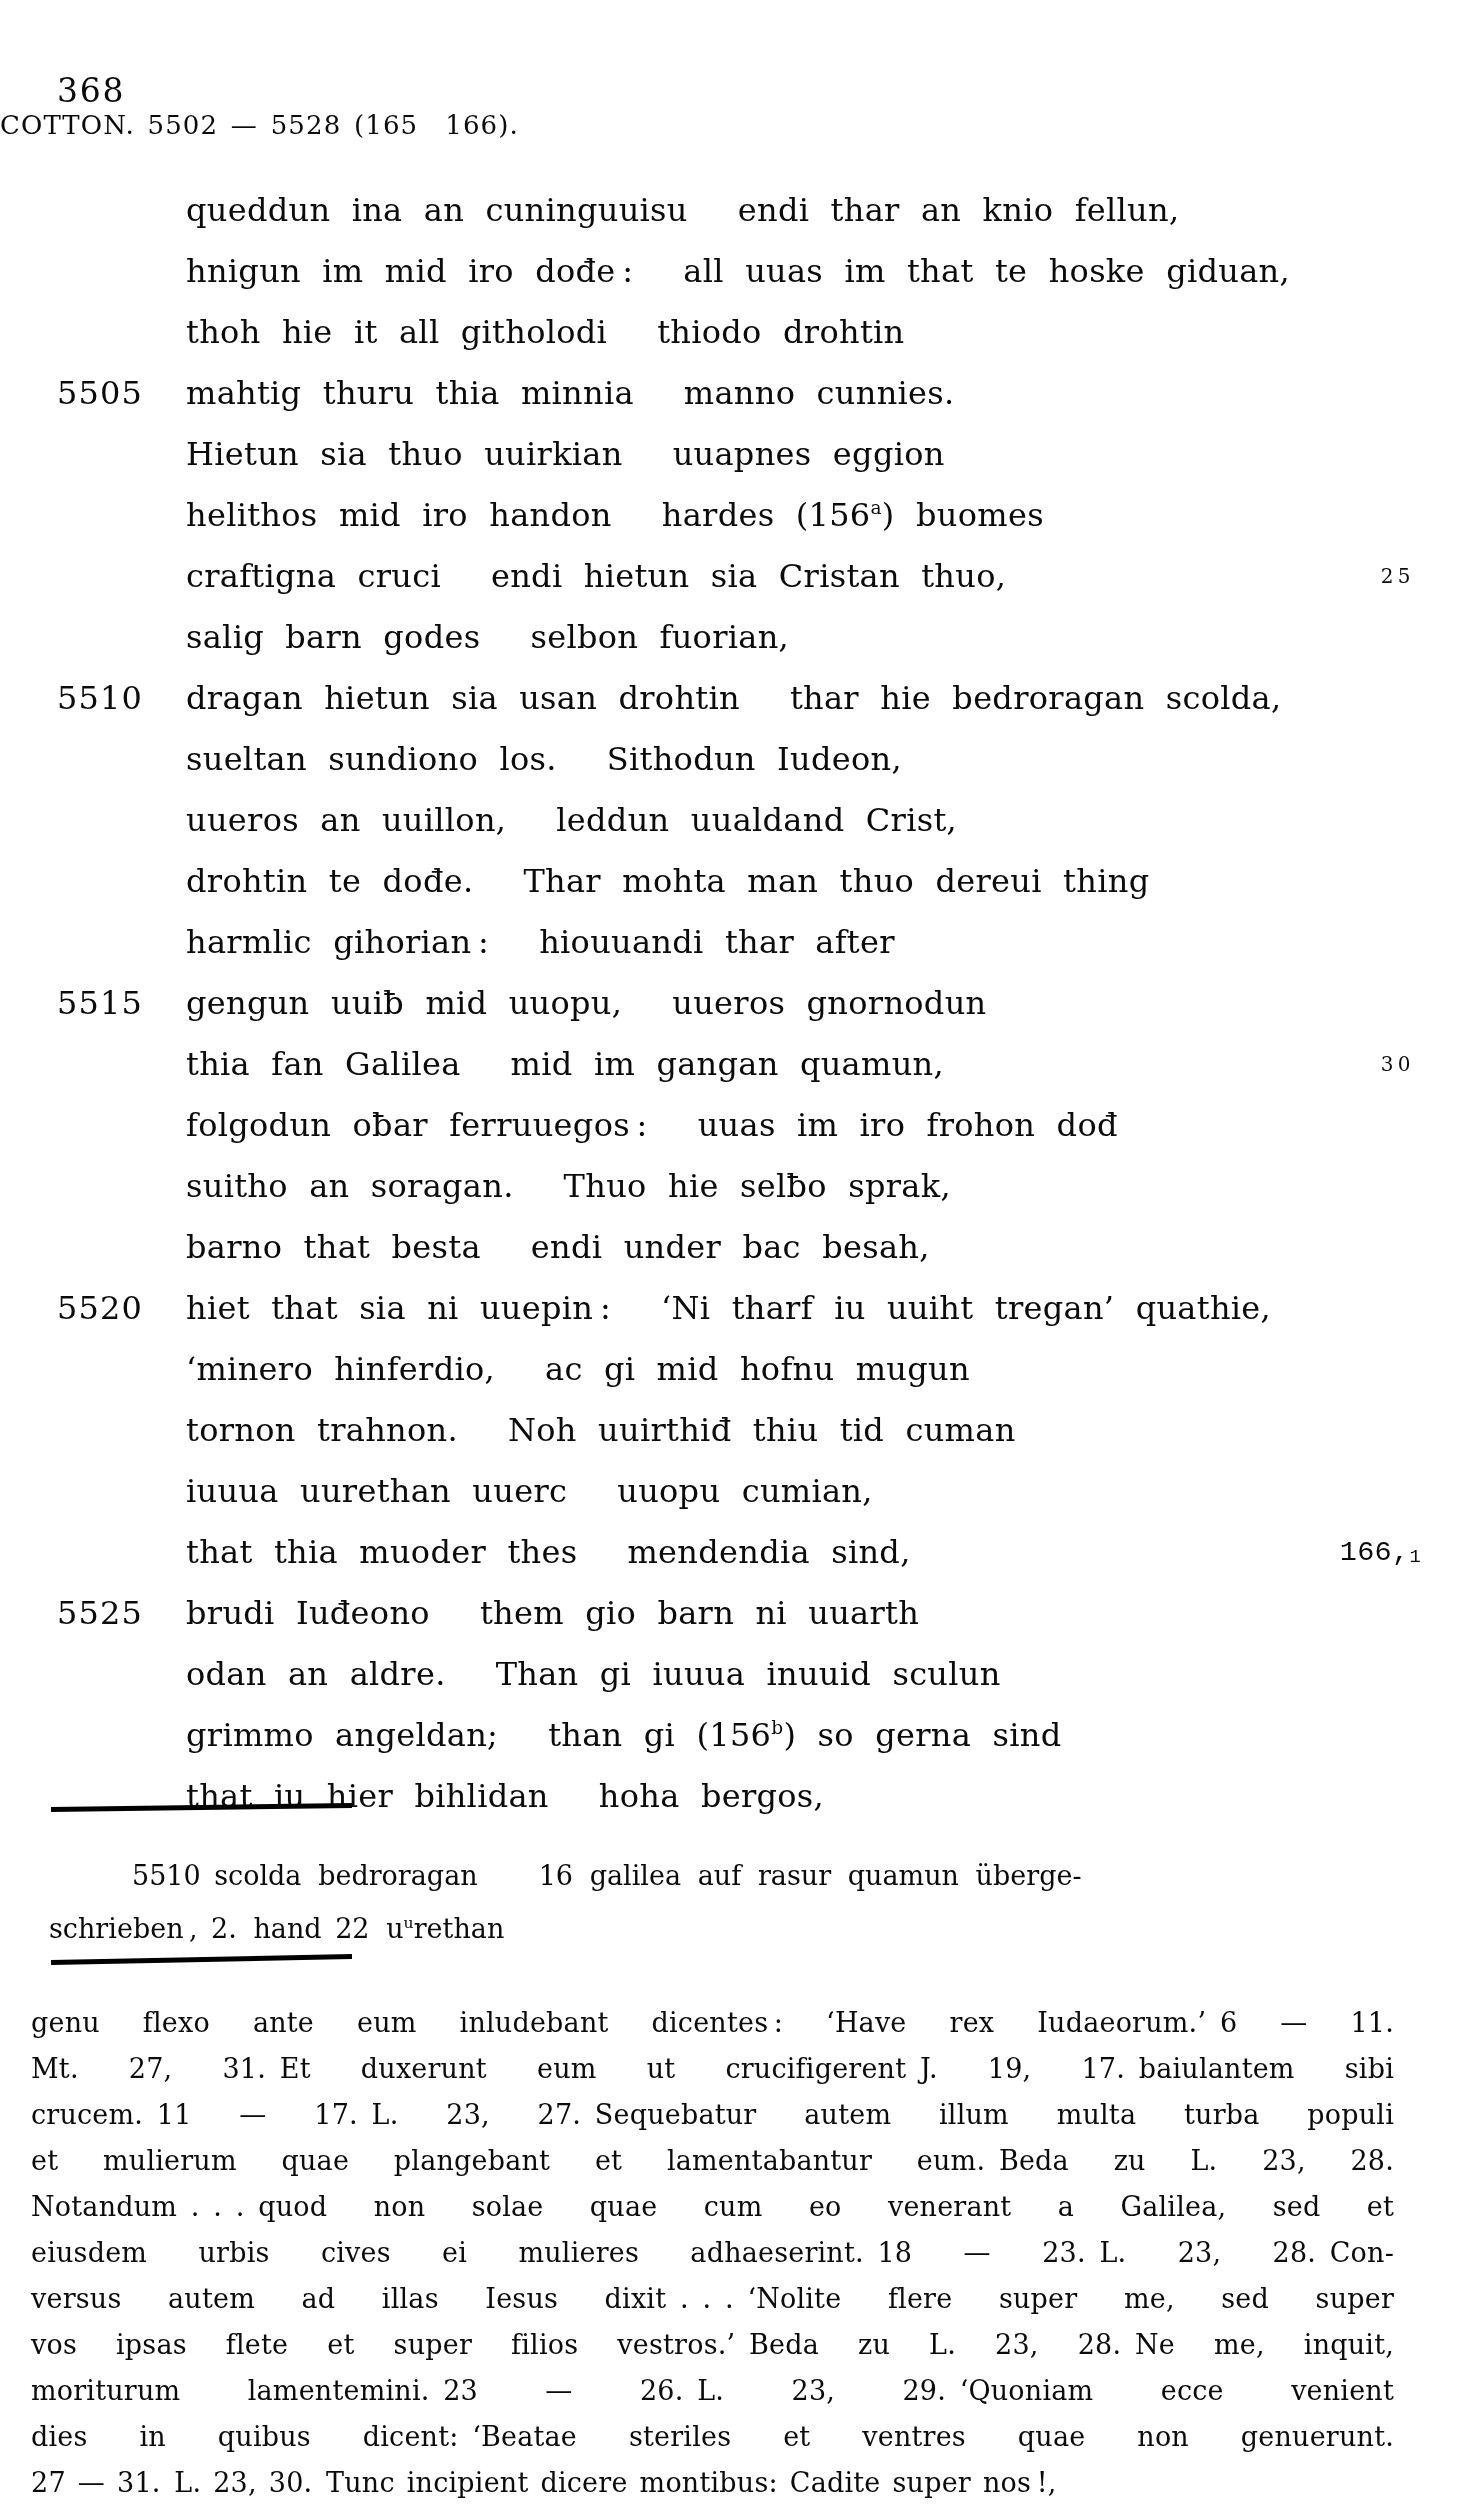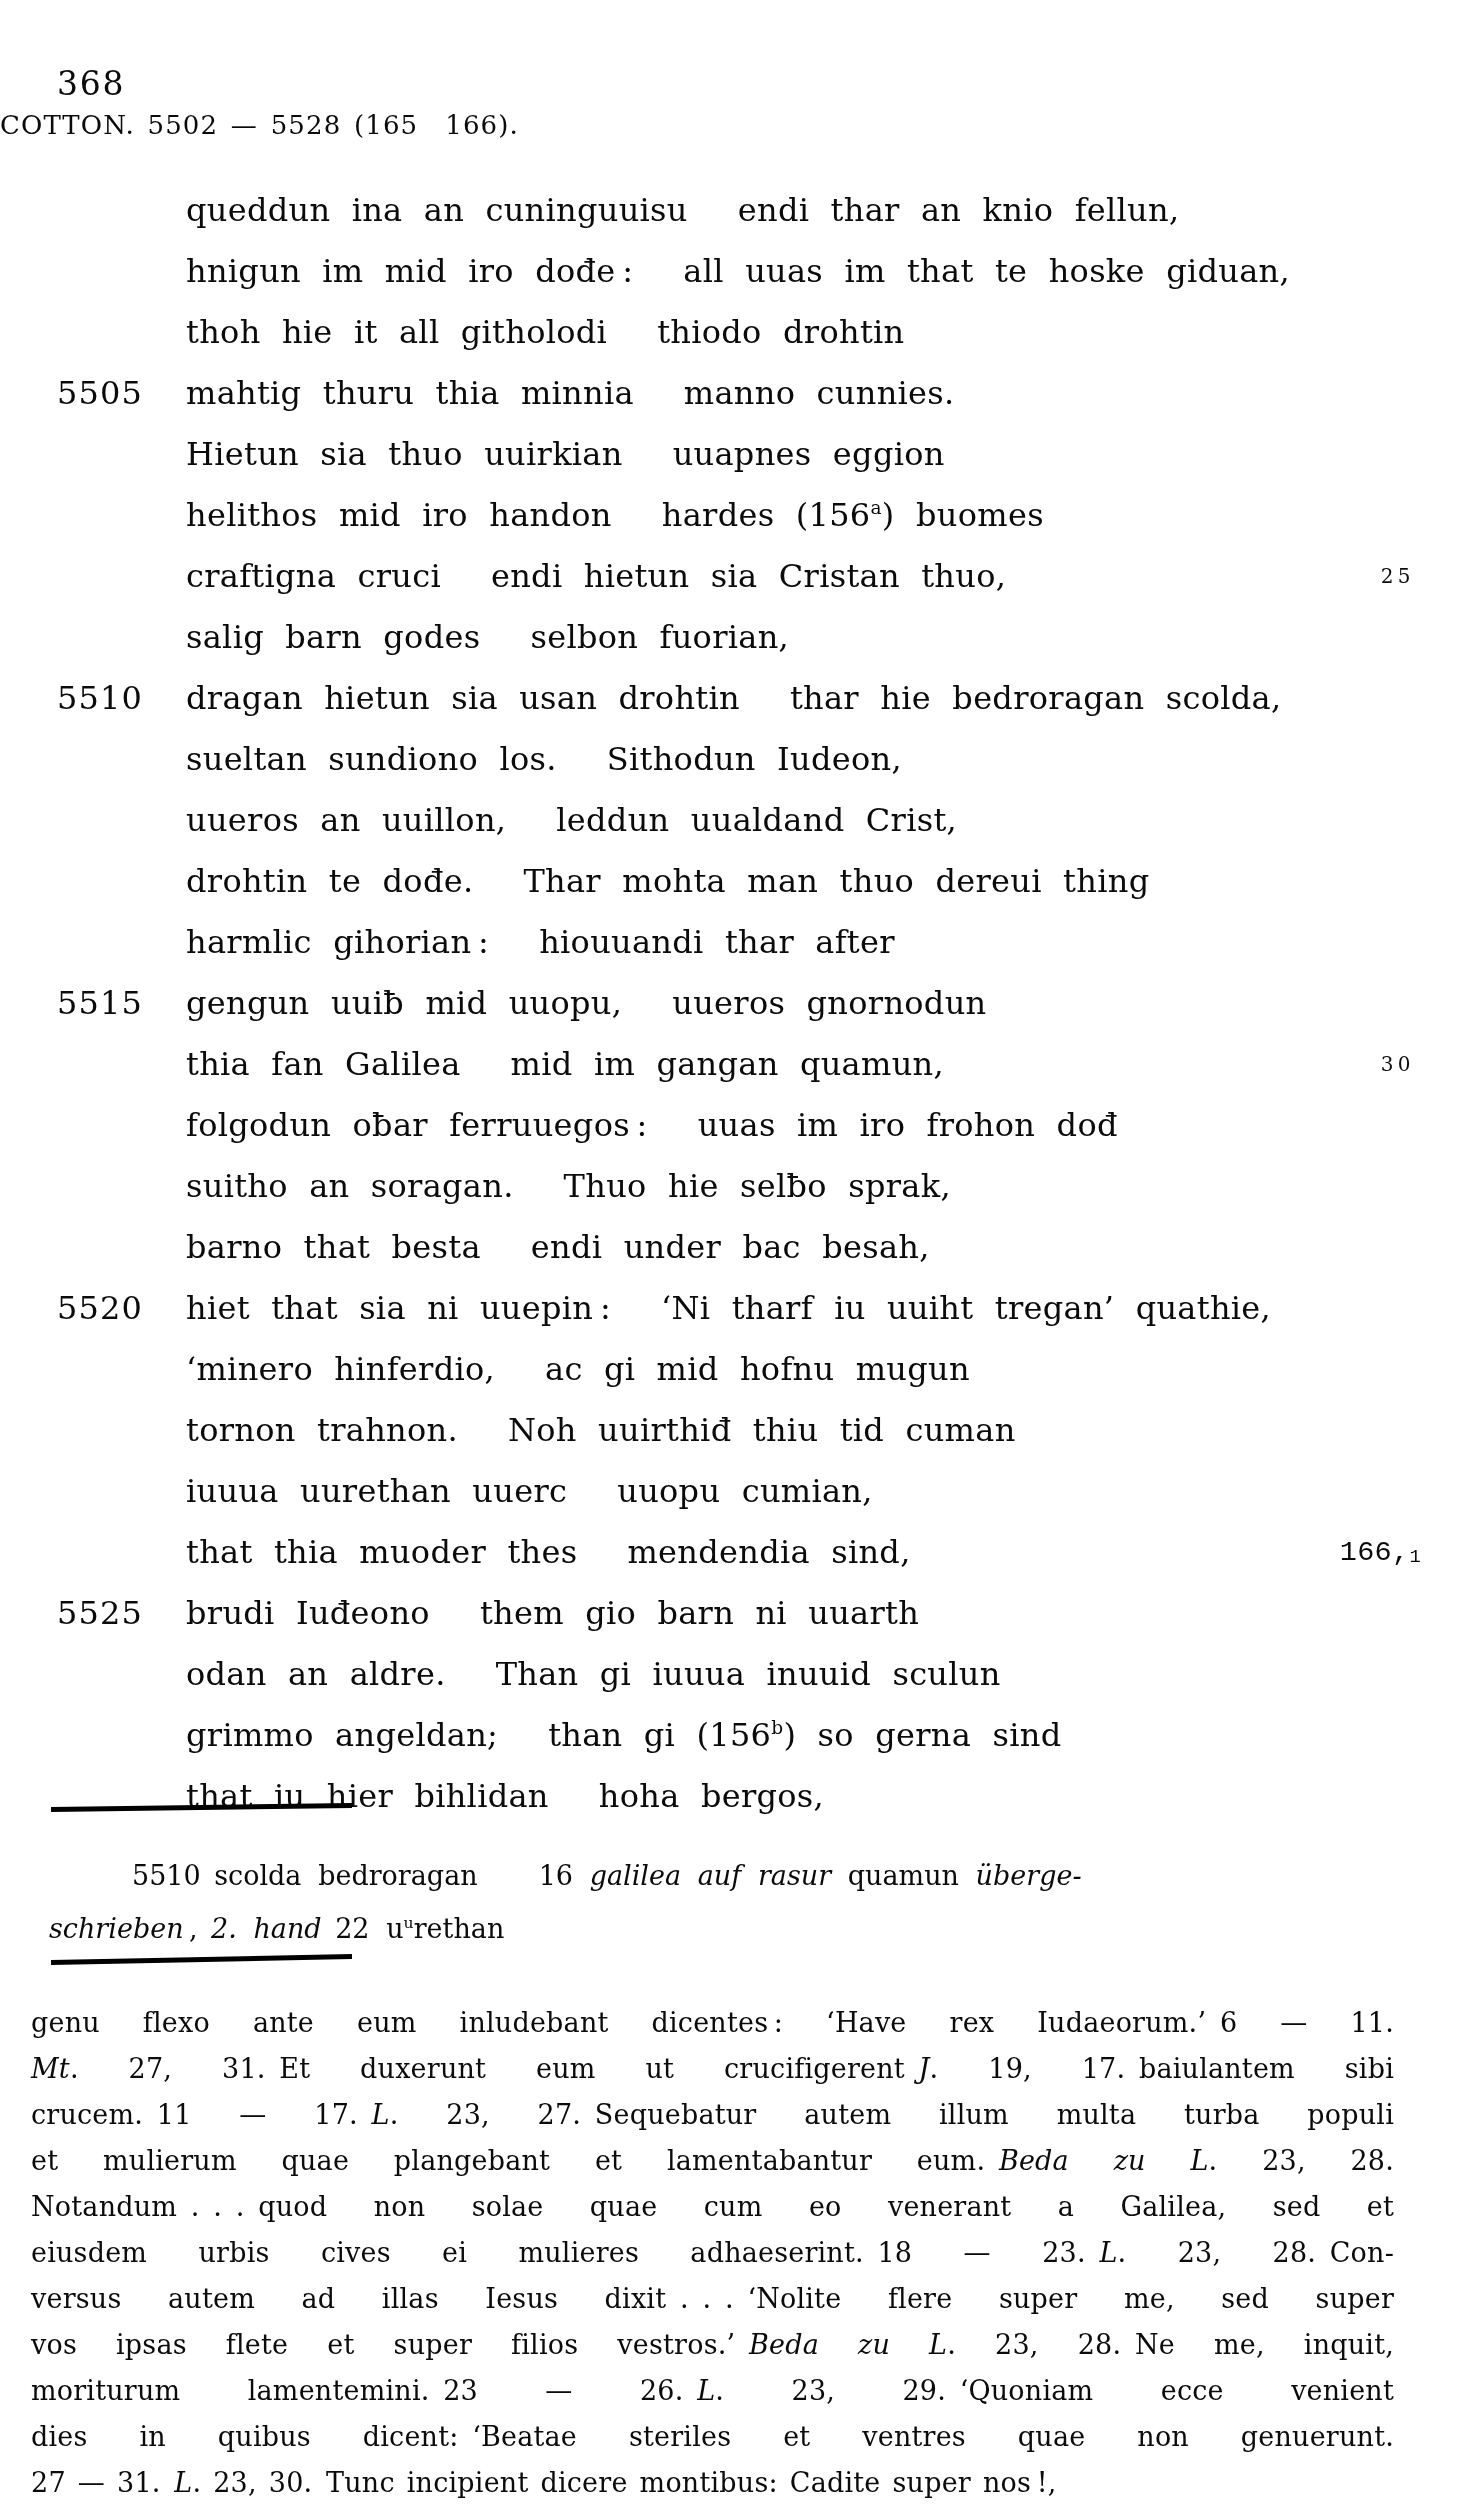--- a/index.html
+++ b/index.html
@@ -5,35 +5,35 @@
   html,body{margin:0;padding:0;background:#ffffff;}
   .page{
     position:relative;
     width:1462px;height:2512px;
     background:#ffffff;color:#0b0b0b;
     font-family:"DejaVu Serif","Liberation Serif",serif;
     overflow:hidden;
   }
   
   .header{position:absolute;top:64px;left:0;width:100%;height:51px;}
-  .page-num{position:absolute;left:57px;top:0;font-size:33px;letter-spacing:1.7px;}
+  .page-num{position:absolute;left:57px;top:7px;font-size:33px;letter-spacing:1.7px;}
   .running-title{position:absolute;left:0;right:54px;top:3.4px;
     font-size:26px;letter-spacing:1.1px;word-spacing:3.4px;margin-top:43px;}
   
   .verse{position:absolute;top:180px;left:0;width:100%;}
   .vline{position:relative;height:61px;line-height:61px;padding-left:186px;
     font-size:32px;white-space:nowrap;word-spacing:0.34em;letter-spacing:0.3px;}
   .vnum{position:absolute;left:57px;top:0;letter-spacing:1.1px;}
   .half-a{margin-right:50px;}
   .marg{position:absolute;right:47px;top:0;font-size:20px;}
   .marg.wide{right:41px;font-size:28.5px;font-family:Liberation Mono, monospace;}
   .sp{letter-spacing:0.22em;}
   sup,.sup{font-size:0.58em;vertical-align:super;line-height:0;}
   .small{font-size:0.66em;position:relative;top:0.10em;}
-  .i{font-style:italic;}
+  .i{}
   
   .rule{position:absolute;background:#000;height:5.1px;}
   .rule-1{top:1805px;left:51px;width:301px;transform:rotate(-0.8deg);}
   .rule-2{top:1957px;left:51px;width:301px;transform:rotate(-1.1deg);}
   
   .apparatus{position:absolute;top:1849px;left:49px;right:71px;
     font-size:27px;line-height:53px;word-spacing:0.3em;}
   .app-line1{display:flex;column-gap:61px;white-space:nowrap;}
   .app-left{margin-left:83px;flex:none;}
   .app-right{flex:none;}

